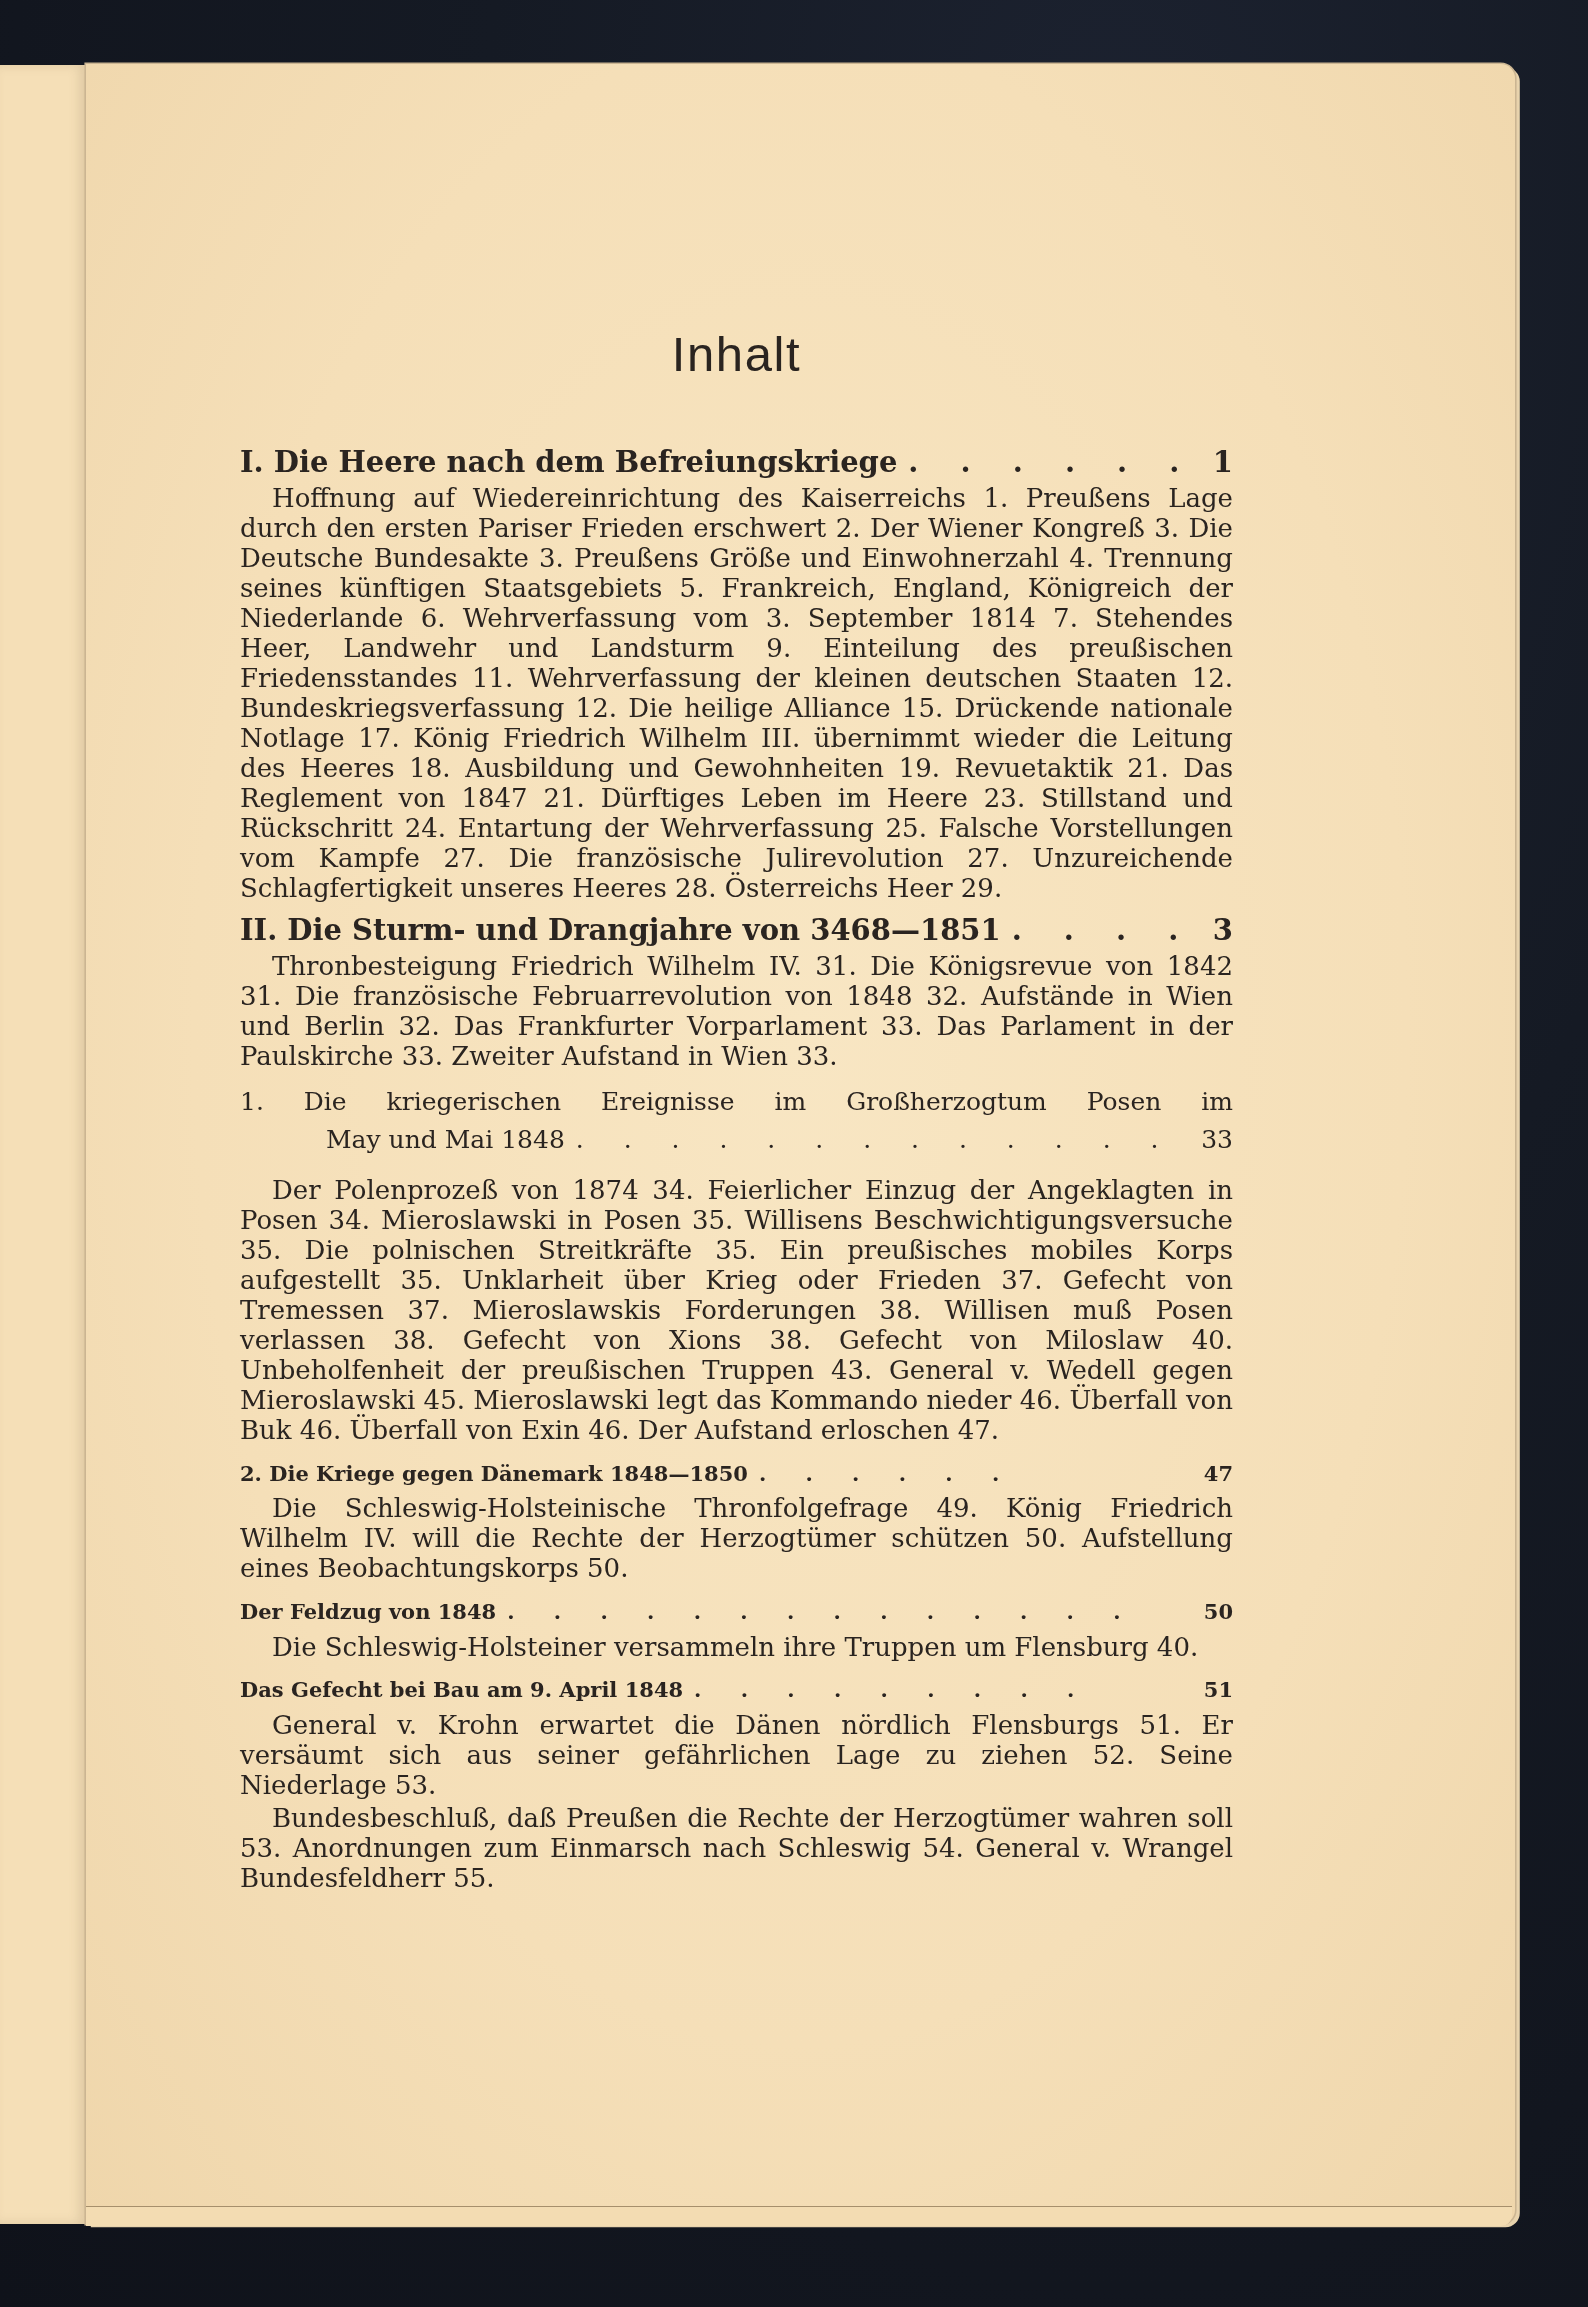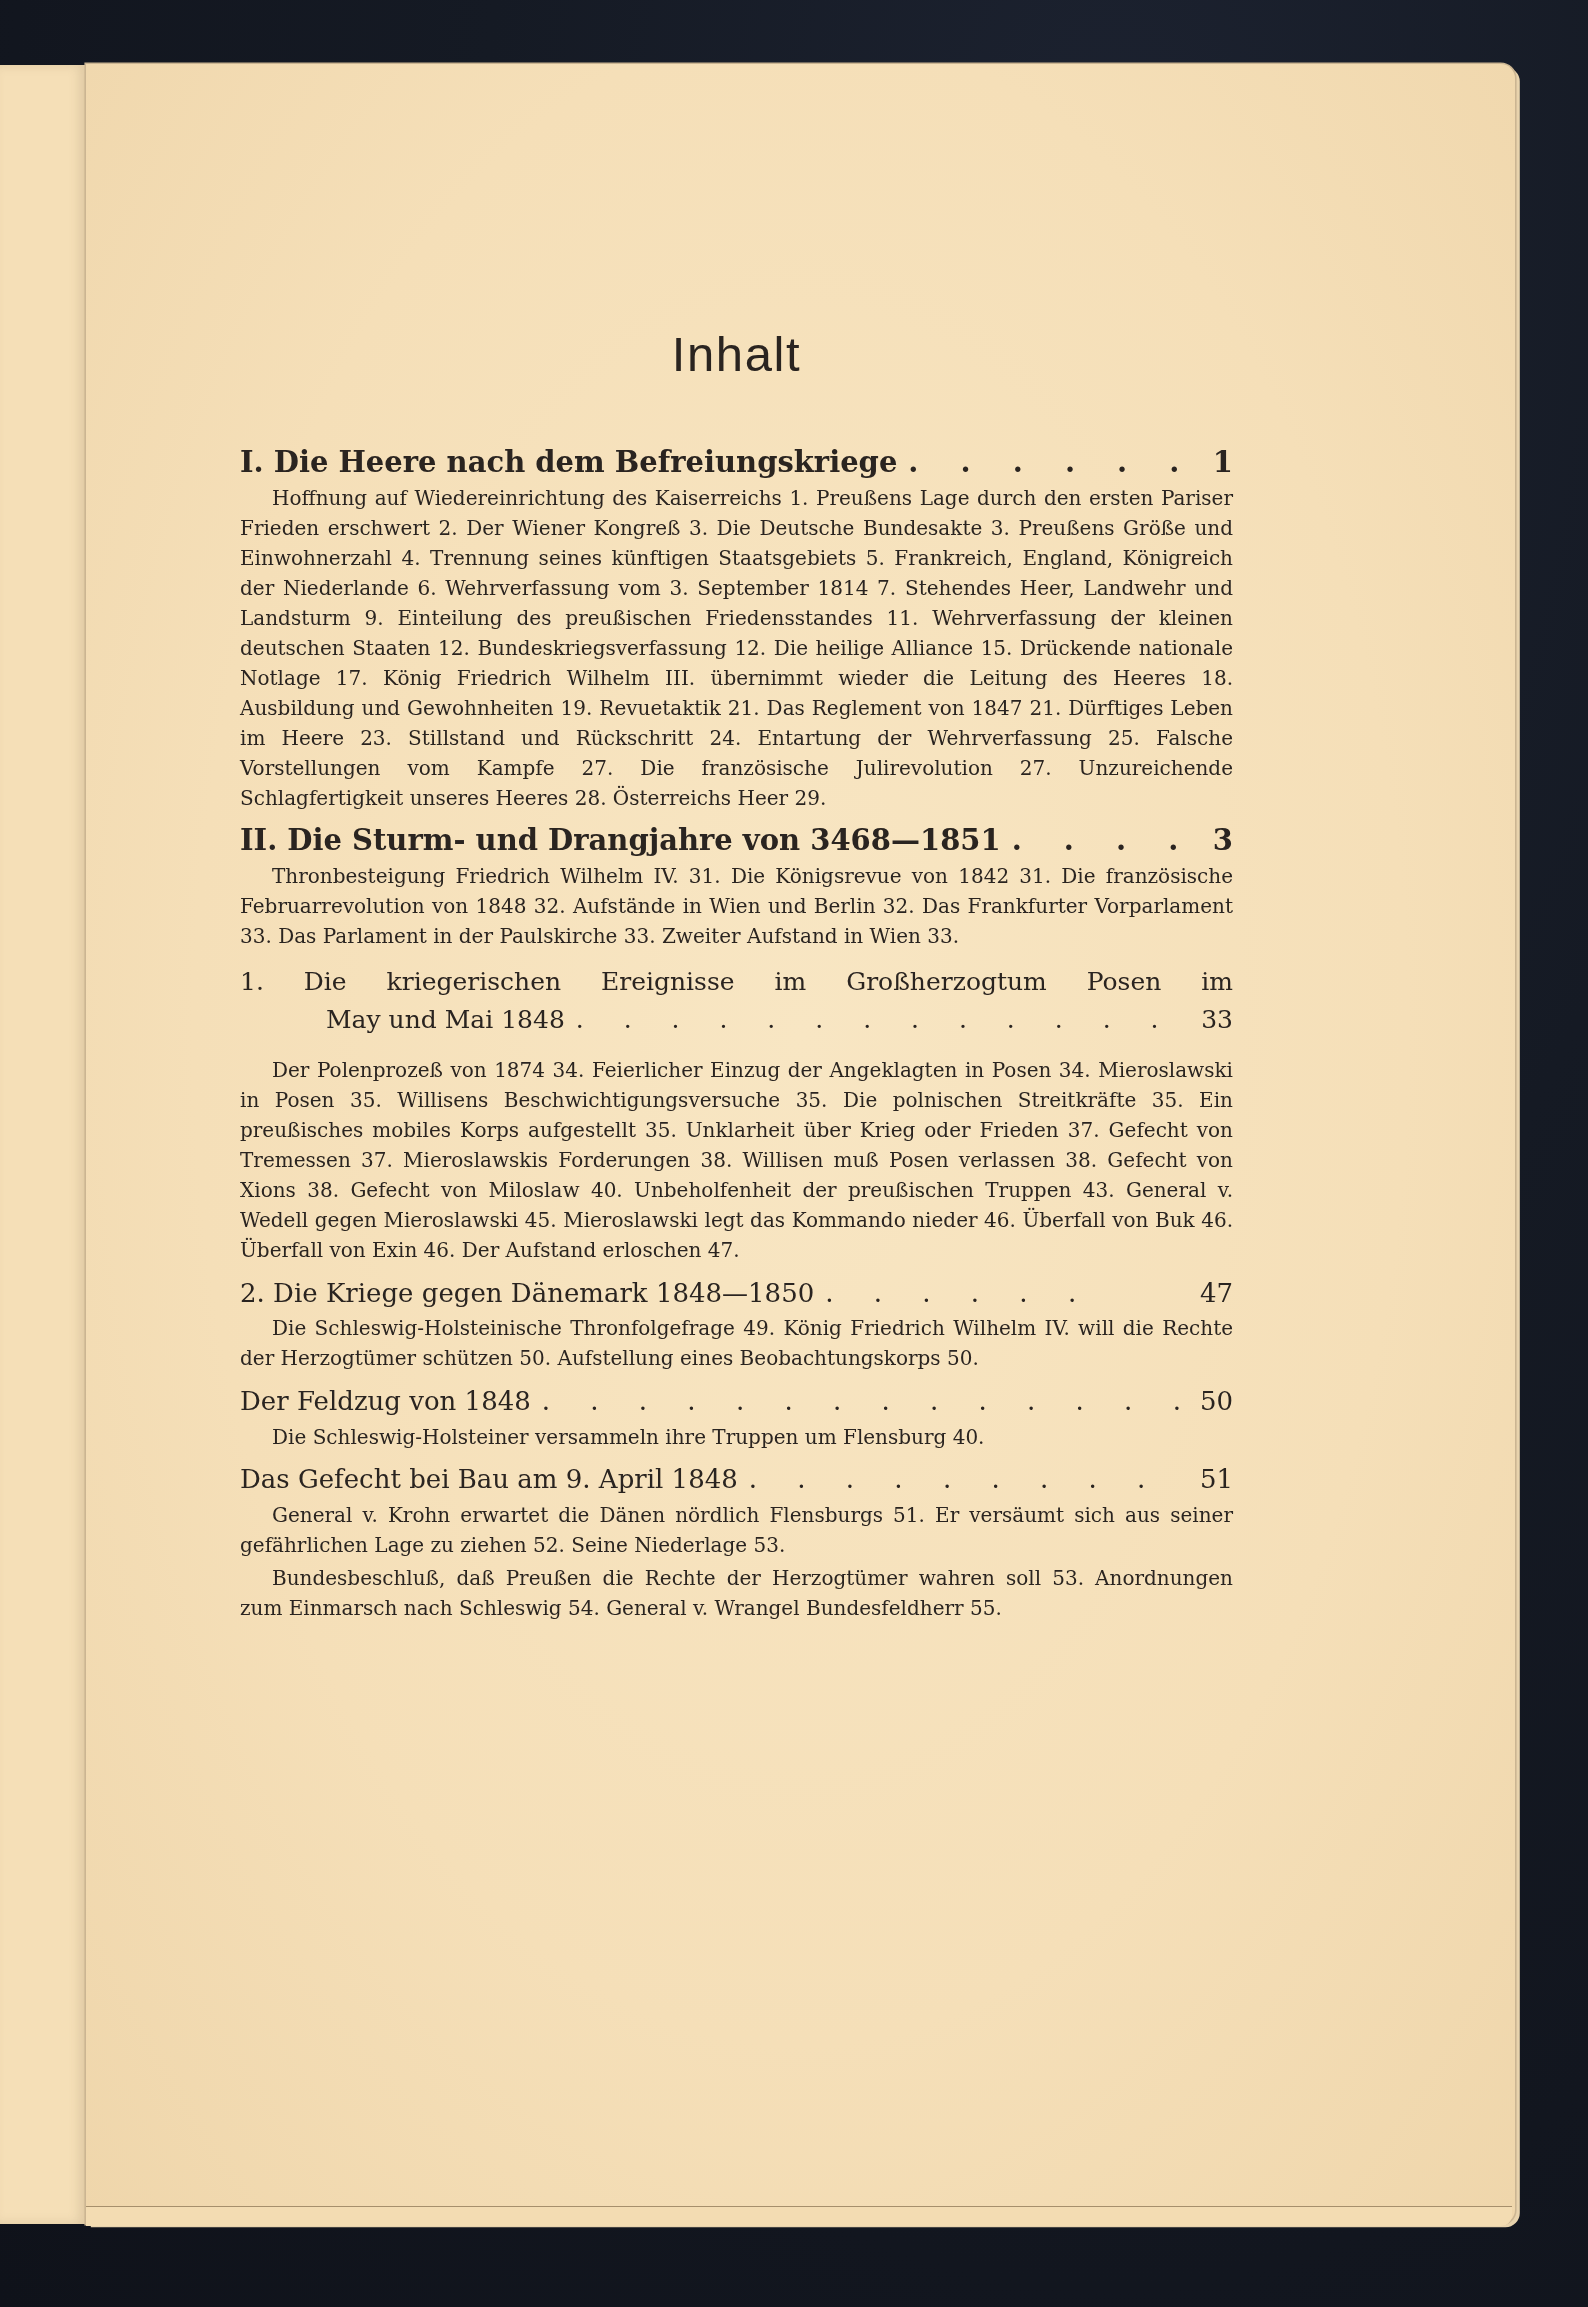--- a/index.html
+++ b/index.html
@@ -37,37 +37,37 @@
   .content {
     position: absolute; left: 240px; top: 302px; width: 993px;
     color: #2a2420;
   }
   .title {
     text-align: center; font-size: 49px; letter-spacing: 1.6px;
     margin: 24px 0 62px 0; font-family: Liberation Sans, sans-serif; font-weight: normal;
   }
   .entry-head {
     display: flex; align-items: baseline; justify-content: space-between;
-    font-size: 26px; line-height: 37px; margin-top: 9.5px;
+    font-size: 21px; line-height: 37px; margin-top: 9.5px; font-weight: bold;
   }
   .entry-head.bold { font-weight: bold; font-size: 29px; }
   .entry-head .label { white-space: nowrap; }
   .entry-head .leader {
     flex: 1; overflow: hidden; white-space: nowrap; margin: 0 11px;
     letter-spacing: 16px; color: #2a2420;
   }
   .entry-head .pg { white-space: nowrap; min-width: 32px; text-align: right; }
   .entry-head-multi { font-size: 25px; line-height: 38px; margin-top: 12.7px; }
   .entry-head-multi .line1 { display: block; text-align: justify; text-align-last: justify; }
   .entry-head-multi .line2 {
     display: flex; align-items: baseline; padding-left: 86px;
   }
   .entry-head-multi .line2 .leader { flex: 1; overflow: hidden; white-space: nowrap; margin: 0 11px; letter-spacing: 16px; }
   .summary {
-    font-size: 20px; line-height: 30px; text-align: justify;
+    font-size: 26px; line-height: 30px; text-align: justify;
     margin: 1.6px 0 4.8px 0; padding-left: 0;
   }
   .summary p { margin: 0; text-indent: 32px; }
   .summary p + p { margin-top: 3.2px; }
 </style>
 </head>
 <body>
 
 <div class="backdrop"></div>
 <div class="left-leaf"></div>

